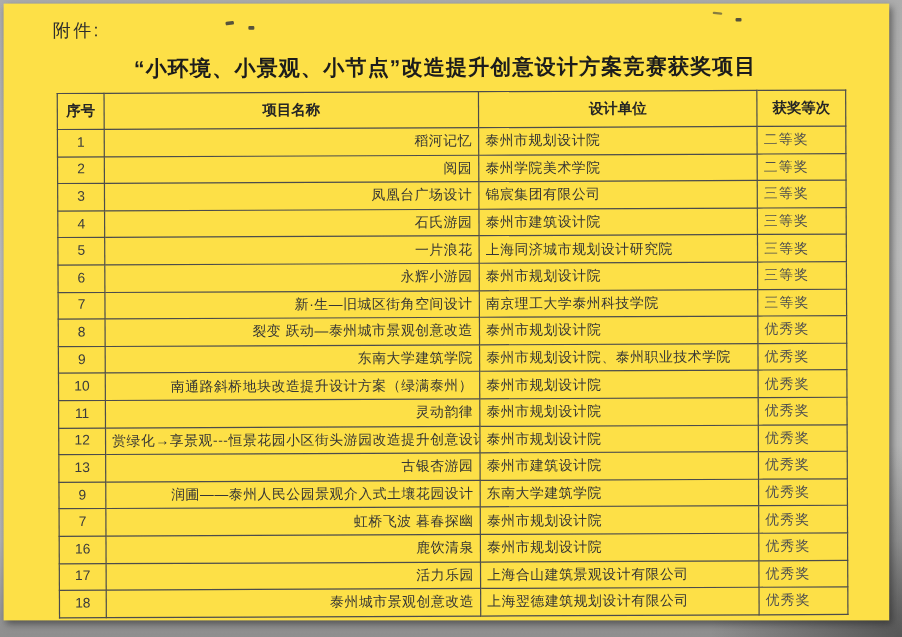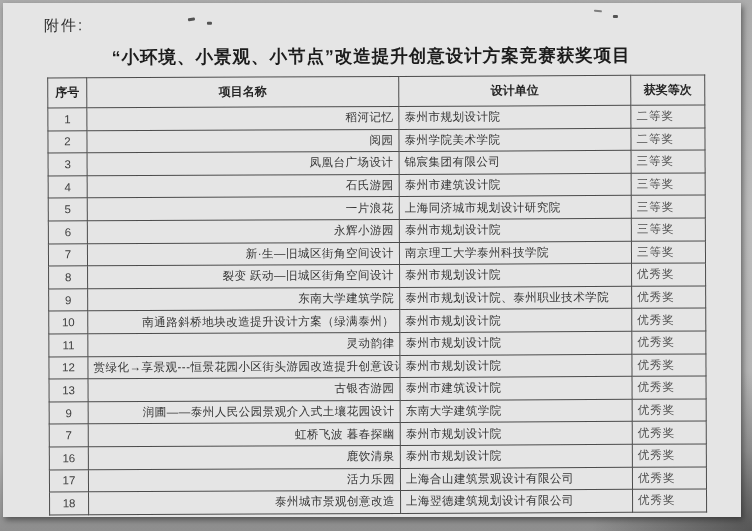--- a/index.html
+++ b/index.html
@@ -5,21 +5,21 @@
   html,body{margin:0;padding:0;}
   body{
     width:752px;height:531px;position:relative;overflow:hidden;
     font-family:"Liberation Sans","DejaVu Sans",sans-serif;
     background:
       radial-gradient(circle at 100% 100%, rgba(40,40,40,.55) 0, rgba(40,40,40,0) 160px),
       linear-gradient(to bottom, #adadad 0, #bcbcbc 40%, #b3b3b3 85%, #8e8e8e 100%);
   }
   .page{
     position:absolute;left:3px;top:3px;right:11px;bottom:14px;
-    background:#e5e5e5;
+    background:#fde047;
     box-shadow:2px 3px 6px rgba(30,30,30,.55);
   }
   .tilt{position:absolute;inset:0;transform:rotate(-0.25deg);transform-origin:50% 50%;}
   .attachment{
     position:absolute;left:42px;top:12px;
     font-size:15px;color:#2d2d2d;letter-spacing:2px;
   }
   .title{
     position:absolute;left:0;right:0;top:41px;margin:0;
     text-align:center;font-size:17.5px;font-weight:bold;color:#1c1c1c;
@@ -122,21 +122,21 @@
 
           <tr>
             <td class="c-no">7</td>
             <td class="c-name">新·生—旧城区街角空间设计</td>
             <td class="c-unit">南京理工大学泰州科技学院</td>
             <td class="c-award">三等奖</td>
           </tr>
 
           <tr>
             <td class="c-no">8</td>
-            <td class="c-name">裂变 跃动—旧城区街角空间设计</td>
+            <td class="c-name">裂变 跃动—泰州城市景观创意改造</td>
             <td class="c-unit">泰州市规划设计院</td>
             <td class="c-award">优秀奖</td>
           </tr>
 
           <tr>
             <td class="c-no">9</td>
             <td class="c-name">东南大学建筑学院</td>
             <td class="c-unit">泰州市规划设计院、泰州职业技术学院</td>
             <td class="c-award">优秀奖</td>
           </tr>

